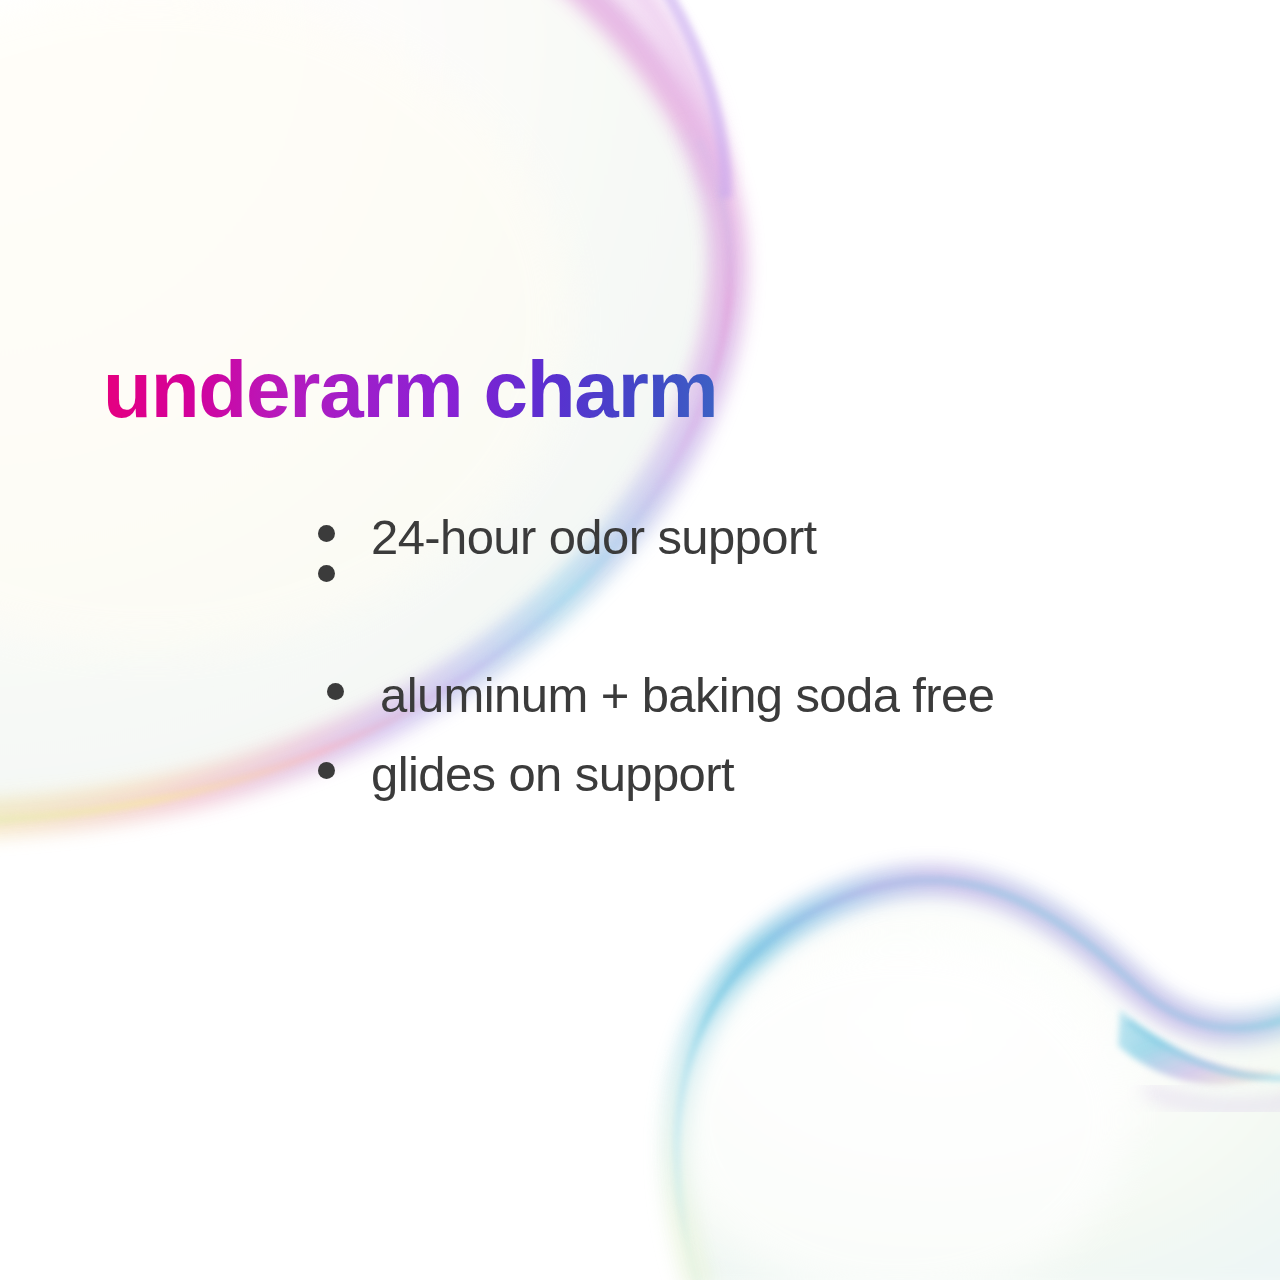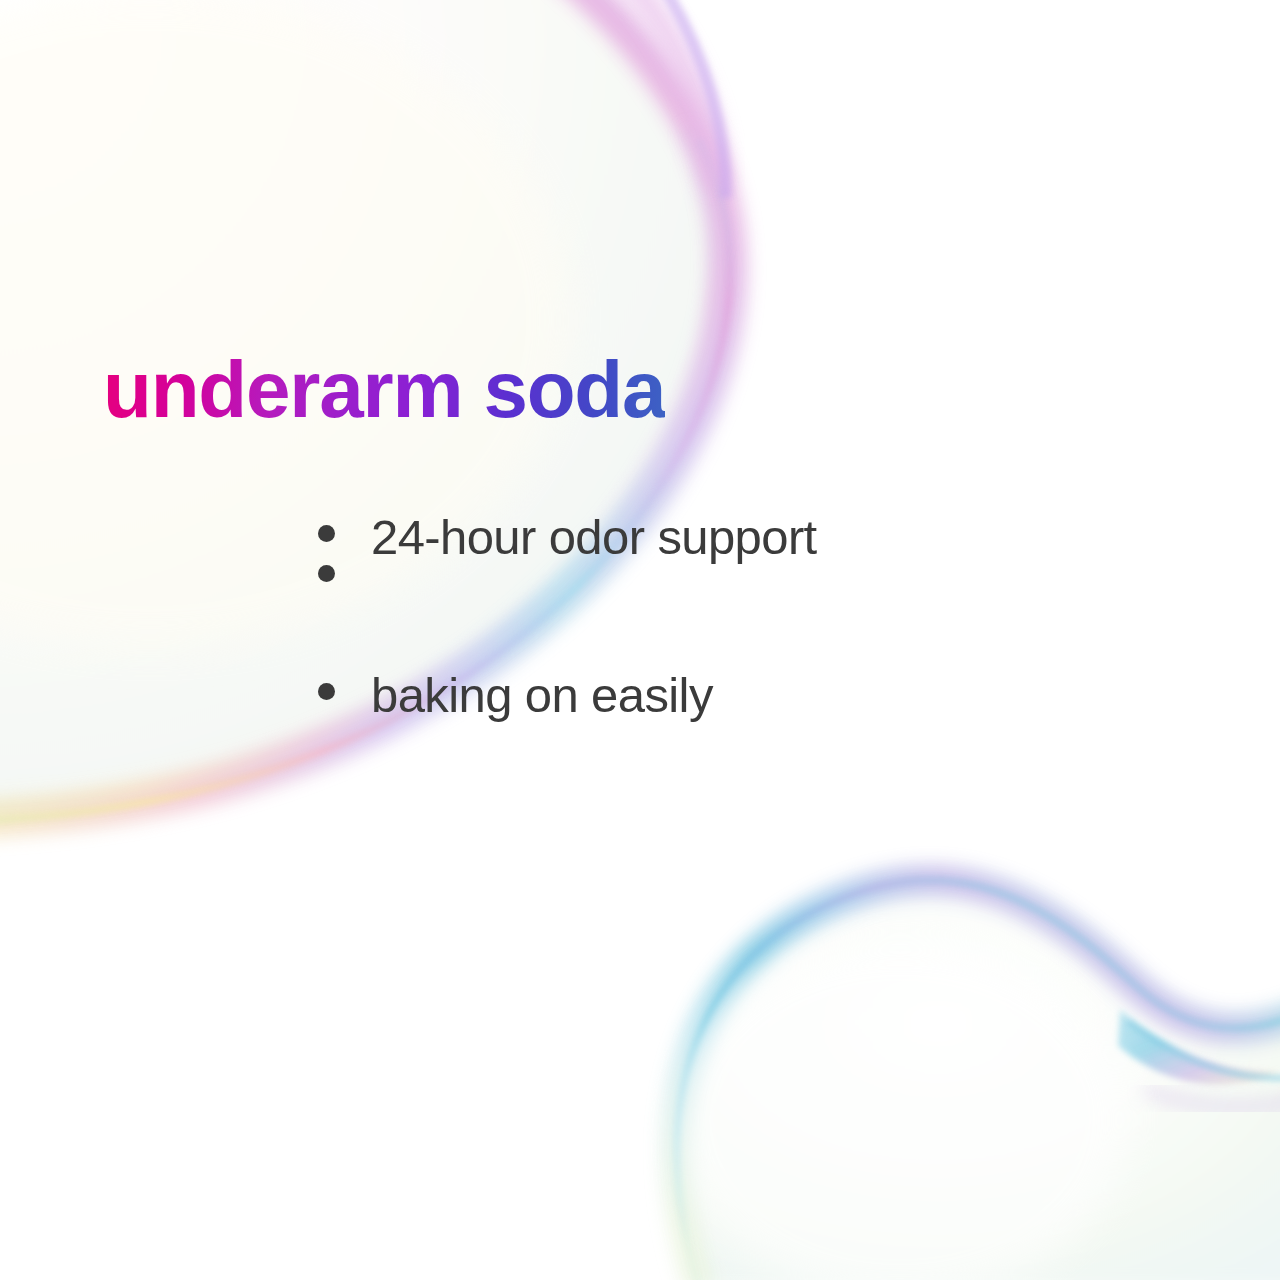--- a/index.html
+++ b/index.html
@@ -233,30 +233,34 @@
                C 1218 1098, 1160 1082, 1118 1046 Z" fill="url(#notchGrad)" filter="url(#blurTiny)" opacity="0.85"></path>
       <path d="M 1128 1022 C 1182 1062, 1232 1080, 1288 1078" fill="none" stroke="#7ec8e2" stroke-width="4" filter="url(#blurTiny)" opacity="0.8"></path>
       <path d="M 1145 1090 C 1200 1110, 1250 1112, 1300 1100" fill="none" stroke="#cdb8e4" stroke-width="9" filter="url(#blurSoft)" opacity="0.55"></path>
 
       <ellipse cx="900" cy="1120" rx="230" ry="180" fill="#ffffff" opacity="0.60" filter="url(#blurWide)"></ellipse>
     </g>
   </svg>
 
   <div class="content">
 
-    <h1 class="headline">underarm soda</h1>
+    <h1 class="headline">underarm charm</h1>
 
     <ul class="feature-list">
       <li class="feature-item">
         <span class="bullet-dot"></span>
         <span class="feature-text">24-hour odor support</span>
       </li>
       <li class="feature-item">
         <span class="bullet-dot"></span>
       </li>
+      <li class="feature-item indent-wide">
+        <span class="bullet-dot"></span>
+        <span class="feature-text">aluminum + baking soda free</span>
+      </li>
       <li class="feature-item">
         <span class="bullet-dot"></span>
-        <span class="feature-text">baking on easily</span>
+        <span class="feature-text">glides on support</span>
       </li>
     </ul>
 
   </div>
 </div>
 
 </body></html>

